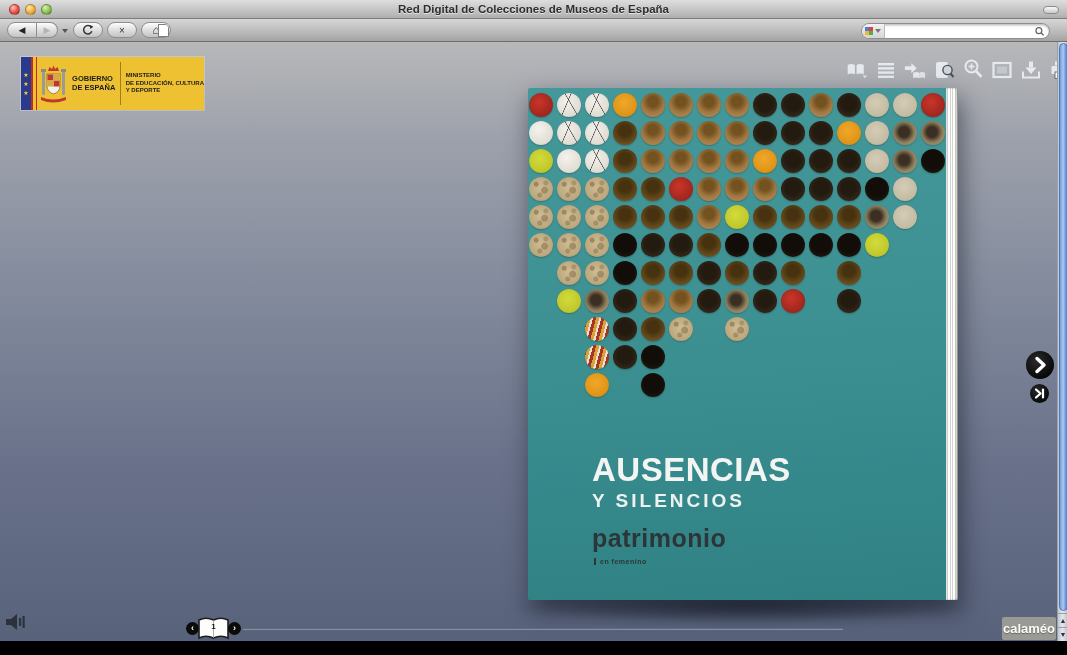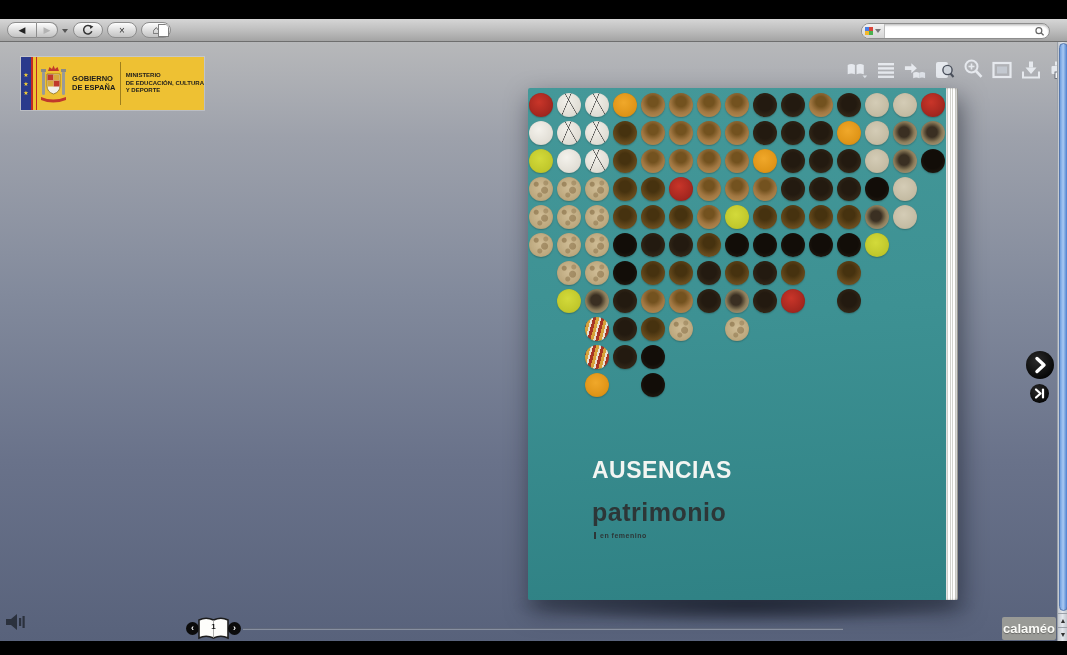--- a/index.html
+++ b/index.html
@@ -102,21 +102,21 @@
        radial-gradient(circle at 50% 45%,#cfbc95,#b7a277 85%);}
   .c-S{background:radial-gradient(circle at 50% 36%,#73521f 0 26%,#a07641 55%,#bb9459 100%);}
   .c-B{background:radial-gradient(circle at 50% 40%,#46320f 0 30%,#6b4d1e 70%,#7b5c28 100%);}
   .c-D{background:radial-gradient(circle at 50% 45%,#231a10 0 40%,#41331f 100%);}
   .c-N{background:radial-gradient(circle at 50% 45%,#120d08 0 50%,#2b2116 100%);}
   .c-G{background:radial-gradient(circle at 45% 40%,#d4ccb6,#c0b79e 85%);}
   .c-F{background:radial-gradient(circle at 46% 46%,#3a2f22 0 28%,#8a7a58 55%,#c0b598 100%);}
   .c-X{background:repeating-linear-gradient(105deg,#a83524 0 3px,#d8a23a 3px 6px,#e9e2d2 6px 8px);}
 
   .covertitle { position:absolute; left:64px; top:364px; }
-  .t1 { font-size:23px; font-weight:bold; color:#f3f5f2; letter-spacing:.5px; line-height:36px; }
+  .t1 { font-size:33px; font-weight:bold; color:#f3f5f2; letter-spacing:.5px; line-height:36px; }
   .t2 { font-size:19px; font-weight:bold; color:#eef2ef; letter-spacing:3px; line-height:26px; }
   .brand { margin-top:12px; font-size:25px; font-weight:bold; color:#2d3637; letter-spacing:.5px; line-height:24px; }
   .brandsub { display:inline-block; margin-left:2px; border-left:2.5px solid #2d3637; padding-left:4px;
     font-size:7px; font-weight:bold; color:#2d3637; letter-spacing:.5px; }
 
   
   .nextbtn { position:absolute; left:1026px; top:309px; width:28px; height:28px; border-radius:50%;
     background:radial-gradient(circle at 40% 35%, #2b2b2b, #060606 75%); display:flex; align-items:center; justify-content:center; cursor:pointer; }
   .lastbtn { position:absolute; left:1030px; top:342px; width:19px; height:19px; border-radius:50%;
     background:radial-gradient(circle at 40% 35%, #2b2b2b, #060606 75%); display:flex; align-items:center; justify-content:center; cursor:pointer; }
@@ -148,20 +148,27 @@
     background:linear-gradient(#f2f2f2,#cdcdcd); border-top:1px solid #8f8f8f;
     font-size:10px; color:#333; line-height:13px; padding-left:6px; }
   .grip { position:absolute; right:0; bottom:0; width:13px; height:13px;
     background:repeating-linear-gradient(135deg, transparent 0 3px, #9a9a9a 3px 4px, #f5f5f5 4px 5px); }
 </style>
 </head>
 <body>
 
 <div class="window">
 
+  <div class="titlebar">
+    <div class="tl red"></div>
+    <div class="tl yellow"></div>
+    <div class="tl green"></div>
+    <div class="wtitle">Red Digital de Colecciones de Museos de España</div>
+    <div class="pill"></div>
+  </div>
 
   <div class="toolbar">
     <div class="navgroup">
       <div class="btn btn-back">◀</div>
       <div class="btn btn-fwd">▶</div>
     </div>
     <div class="hist-caret"></div>
     <div class="btn btn-round btn-reload">
       <svg width="12" height="12" viewBox="0 0 12 12">
         <path d="M9.8 7.2 A4.2 4.2 0 1 1 9.2 3.2" fill="none" stroke="#333" stroke-width="1.5"></path>
@@ -401,20 +408,21 @@
             <div class="dot c-T" style="left: 141px; top: 229px;"></div>
             <div class="dot c-T" style="left: 197px; top: 229px;"></div>
             <div class="dot c-X" style="left: 57px; top: 257px;"></div>
             <div class="dot c-D" style="left: 85px; top: 257px;"></div>
             <div class="dot c-N" style="left: 113px; top: 257px;"></div>
             <div class="dot c-O" style="left: 57px; top: 285px;"></div>
             <div class="dot c-N" style="left: 113px; top: 285px;"></div>
           </div>
         <div class="covertitle">
           <div class="t1">AUSENCIAS</div>
+          <div class="t2">Y SILENCIOS</div>
           <div class="brand">patrimonio</div>
           <div class="brandsub">en femenino</div>
         </div>
       </div>
       <div class="pages-edge"></div>
     </div>
 
     <div class="nextbtn">
       <svg width="28" height="28" viewBox="0 0 28 28">
         <polyline points="11,7.5 18,14 11,20.5" fill="none" stroke="#fff" stroke-width="3.4" stroke-linecap="round" stroke-linejoin="round"></polyline>

